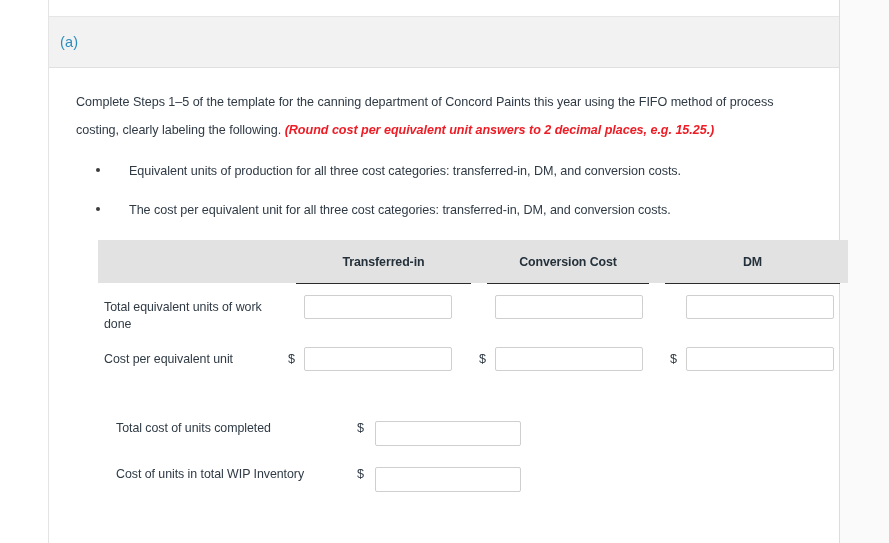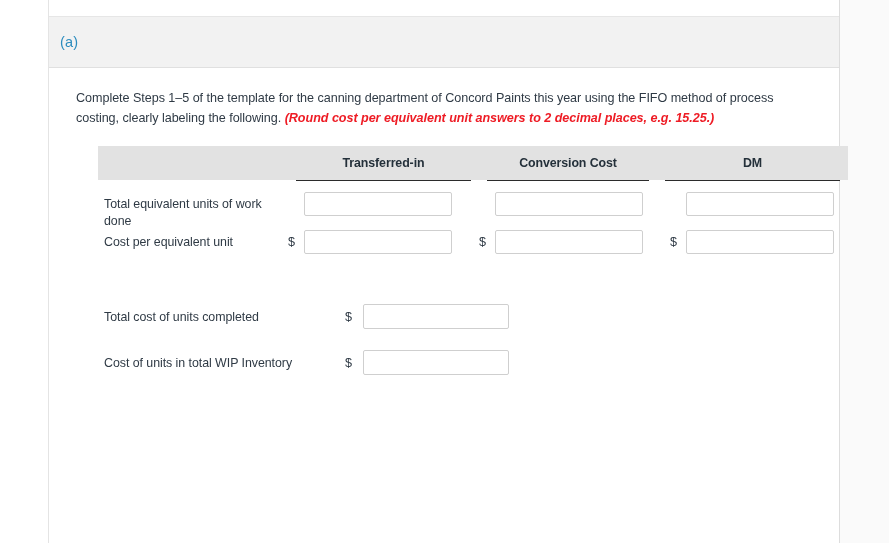--- a/index.html
+++ b/index.html
@@ -69,21 +69,21 @@
   }
 
   #card-body {
     padding: 20px 24px 0 27px;
     box-sizing: border-box;
   }
 
   
   .instructions {
     font-size: 12.6px;
-    line-height: 20px;
+    line-height: 28px;
     color: #2f3a45;
     margin: 0;
     max-width: 740px;
     letter-spacing: -0.05px;
   }
   .instructions .round-note {
     color: #ee1c25;
     font-weight: bold;
     font-style: italic;
   }
@@ -115,21 +115,21 @@
 
   
   #calc-table {
     margin-top: 14px;
     position: relative;
   }
 
   .table-header {
     display: flex;
     background: #e2e2e2;
-    height: 34px;
+    height: 43px;
     width: 750px;
     margin-left: 22px;
     box-sizing: border-box;
   }
   .th-spacer {
     width: 190px;
     flex: 0 0 190px;
   }
   .th-col {
     flex: 0 0 191px;
@@ -196,28 +196,27 @@
     background: #ffffff;
     box-sizing: border-box;
     font-family: "Liberation Sans", sans-serif;
     font-size: 12.5px;
     color: #2f3a45;
     padding: 0 6px;
     outline: none;
   }
 
   .row-units   { margin-top: 12px; }
-  .row-cpu     { }
+  .row-cpu     { margin-top: 14px; }
 
   
   .summary-block { margin-top: 50px; }
   .summary-row {
     display: flex;
-    align-items: center;
-    margin-left: 22px;
+    margin-left: 34px;
     margin-bottom: 21px;
   }
   .summary-label {
     flex: 0 0 247px;
     font-size: 12.4px;
     color: #2f3a45;
     padding-left: 6px;
     box-sizing: border-box;
     letter-spacing: -0.05px;
   }
@@ -254,20 +253,28 @@
     <span class="part-label">(a)</span>
   </div>
 
   <div id="card-body">
 
     <p class="instructions">
       <span>Complete Steps 1–5 of the template for the canning department of Concord Paints this year using the FIFO method of process costing, clearly labeling the following. </span><span class="round-note">(Round cost per equivalent unit answers to 2 decimal places, e.g. 15.25.)</span>
     </p>
 
     <ul class="bullet-list">
+      <li>
+        <span class="bullet-dot"></span>
+        <span>Equivalent units of production for all three cost categories: transferred-in, DM, and conversion costs.</span>
+      </li>
+      <li>
+        <span class="bullet-dot"></span>
+        <span>The cost per equivalent unit for all three cost categories: transferred-in, DM, and conversion costs.</span>
+      </li>
     </ul>
 
     <div id="calc-table">
 
       <div class="table-header">
         <div class="th-spacer"></div>
         <div class="th-col">
           <span>Transferred-in</span>
           <span class="th-rule"></span>
         </div>

